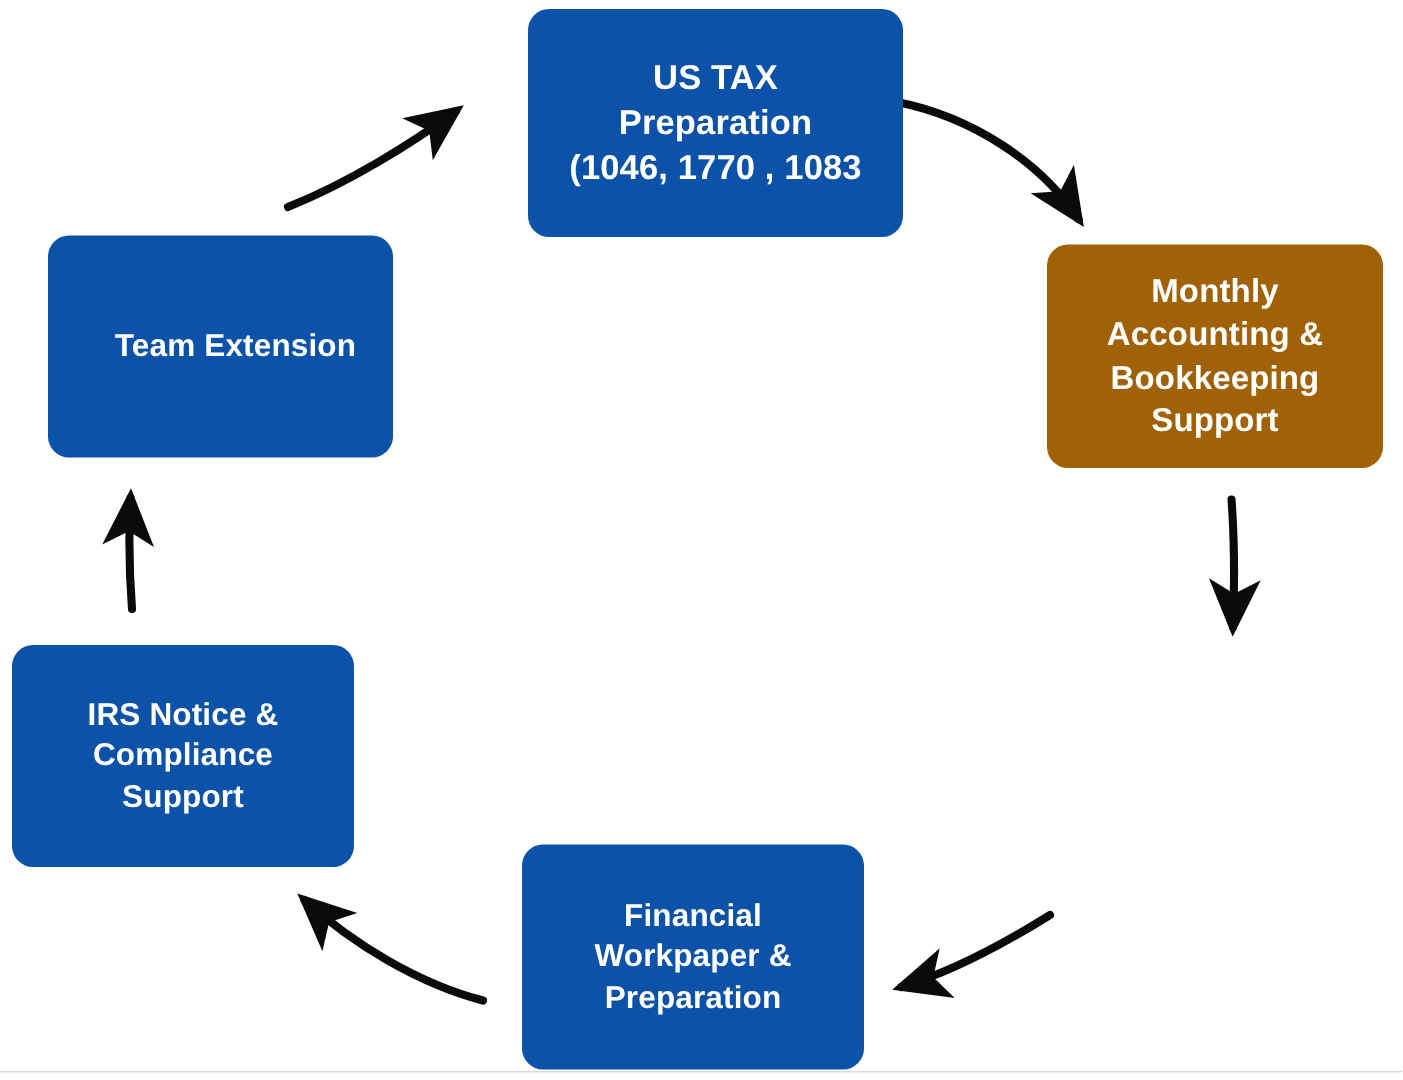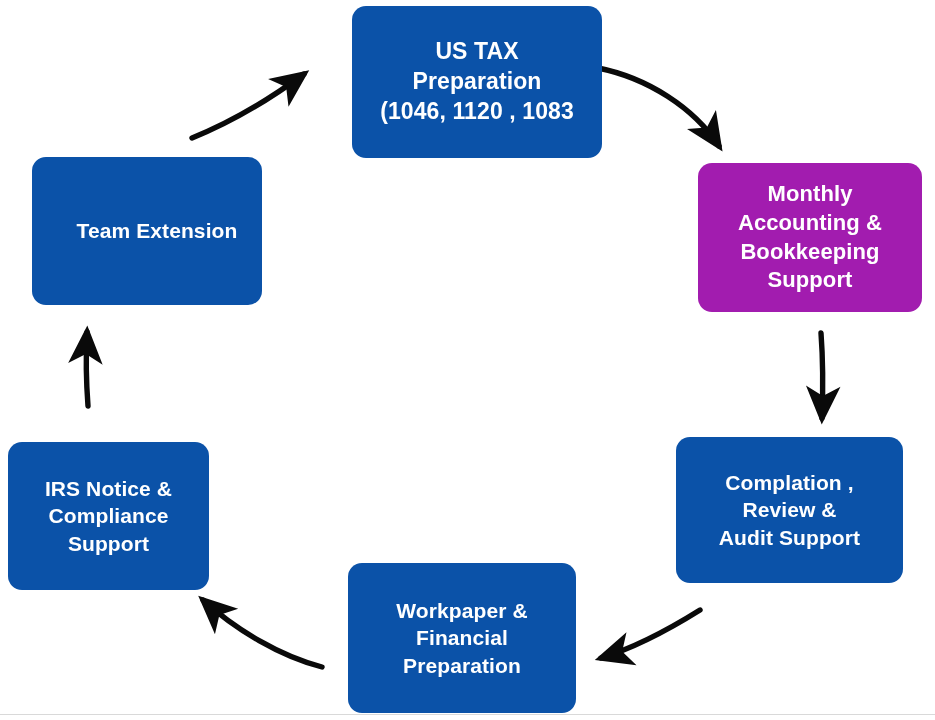--- a/index.html
+++ b/index.html
@@ -69,23 +69,22 @@
   }
   #node-complation {
     left: 676px;  top: 437px;  width: 227px; height: 146px;
     font-size: 21px;
   }
   #node-workpaper {
     left: 348px;  top: 563px;  width: 228px; height: 150px;
     font-size: 21px;
   }
   #node-irs {
-    left: 8px;    top: 430px;  width: 201px; height: 148px;
+    left: 8px;    top: 430px;  width: 228px; height: 148px;
     font-size: 21px;
-    margin-top: 12px;
   }
   #node-team {
     left: 32px;   top: 157px;  width: 230px; height: 148px;
     font-size: 21px;
   }
 </style>
 </head>
 <body>
 
 <div id="canvas" style="background: rgb(255, 255, 255);">
@@ -119,45 +118,38 @@
 
     <g>
       <path d="M192,138 C232,122 274,96 304,74" fill="none" stroke="#0a0a0a" stroke-width="5.4" stroke-linecap="round" marker-end="url(#ah)"></path>
     </g>
   </svg>
 
   <div class="node" id="node-us-tax" style="background: rgb(11, 82, 168); color: rgb(255, 255, 255);">
     <div class="lines">
       <span class="ln">US TAX</span>
       <span class="ln">Preparation</span>
-      <span class="ln">(1046, 1120 , 1083</span>
+      <span class="ln">(1046, 1770 , 1083</span>
     </div>
   </div>
 
-  <div class="node" id="node-monthly" style="background: #a21caf; color: rgb(255, 255, 255);">
+  <div class="node" id="node-monthly" style="background: #a16207; color: rgb(255, 255, 255);">
     <div class="lines">
       <span class="ln">Monthly</span>
       <span class="ln">Accounting &amp;</span>
       <span class="ln">Bookkeeping</span>
       <span class="ln">Support</span>
     </div>
   </div>
 
-  <div class="node" id="node-complation" style="background: rgb(11, 82, 168); color: rgb(255, 255, 255);">
-    <div class="lines">
-      <span class="ln">Complation ,</span>
-      <span class="ln">Review &amp;</span>
-      <span class="ln">Audit Support</span>
-    </div>
-  </div>
 
   <div class="node" id="node-workpaper" style="background: rgb(11, 82, 168); color: rgb(255, 255, 255);">
     <div class="lines">
+      <span class="ln">Financial</span>
       <span class="ln">Workpaper &amp;</span>
-      <span class="ln">Financial</span>
       <span class="ln">Preparation</span>
     </div>
   </div>
 
   <div class="node" id="node-irs" style="background: rgb(11, 82, 168); color: rgb(255, 255, 255);">
     <div class="lines">
       <span class="ln">IRS Notice &amp;</span>
       <span class="ln">Compliance</span>
       <span class="ln">Support</span>
     </div>

